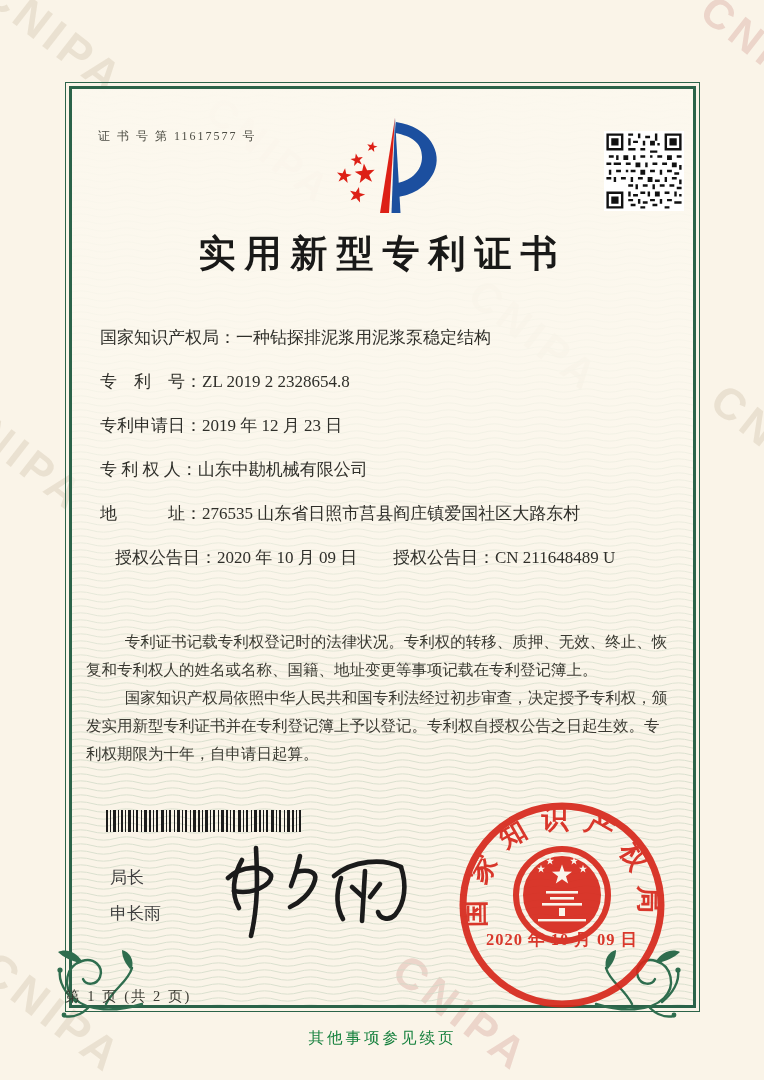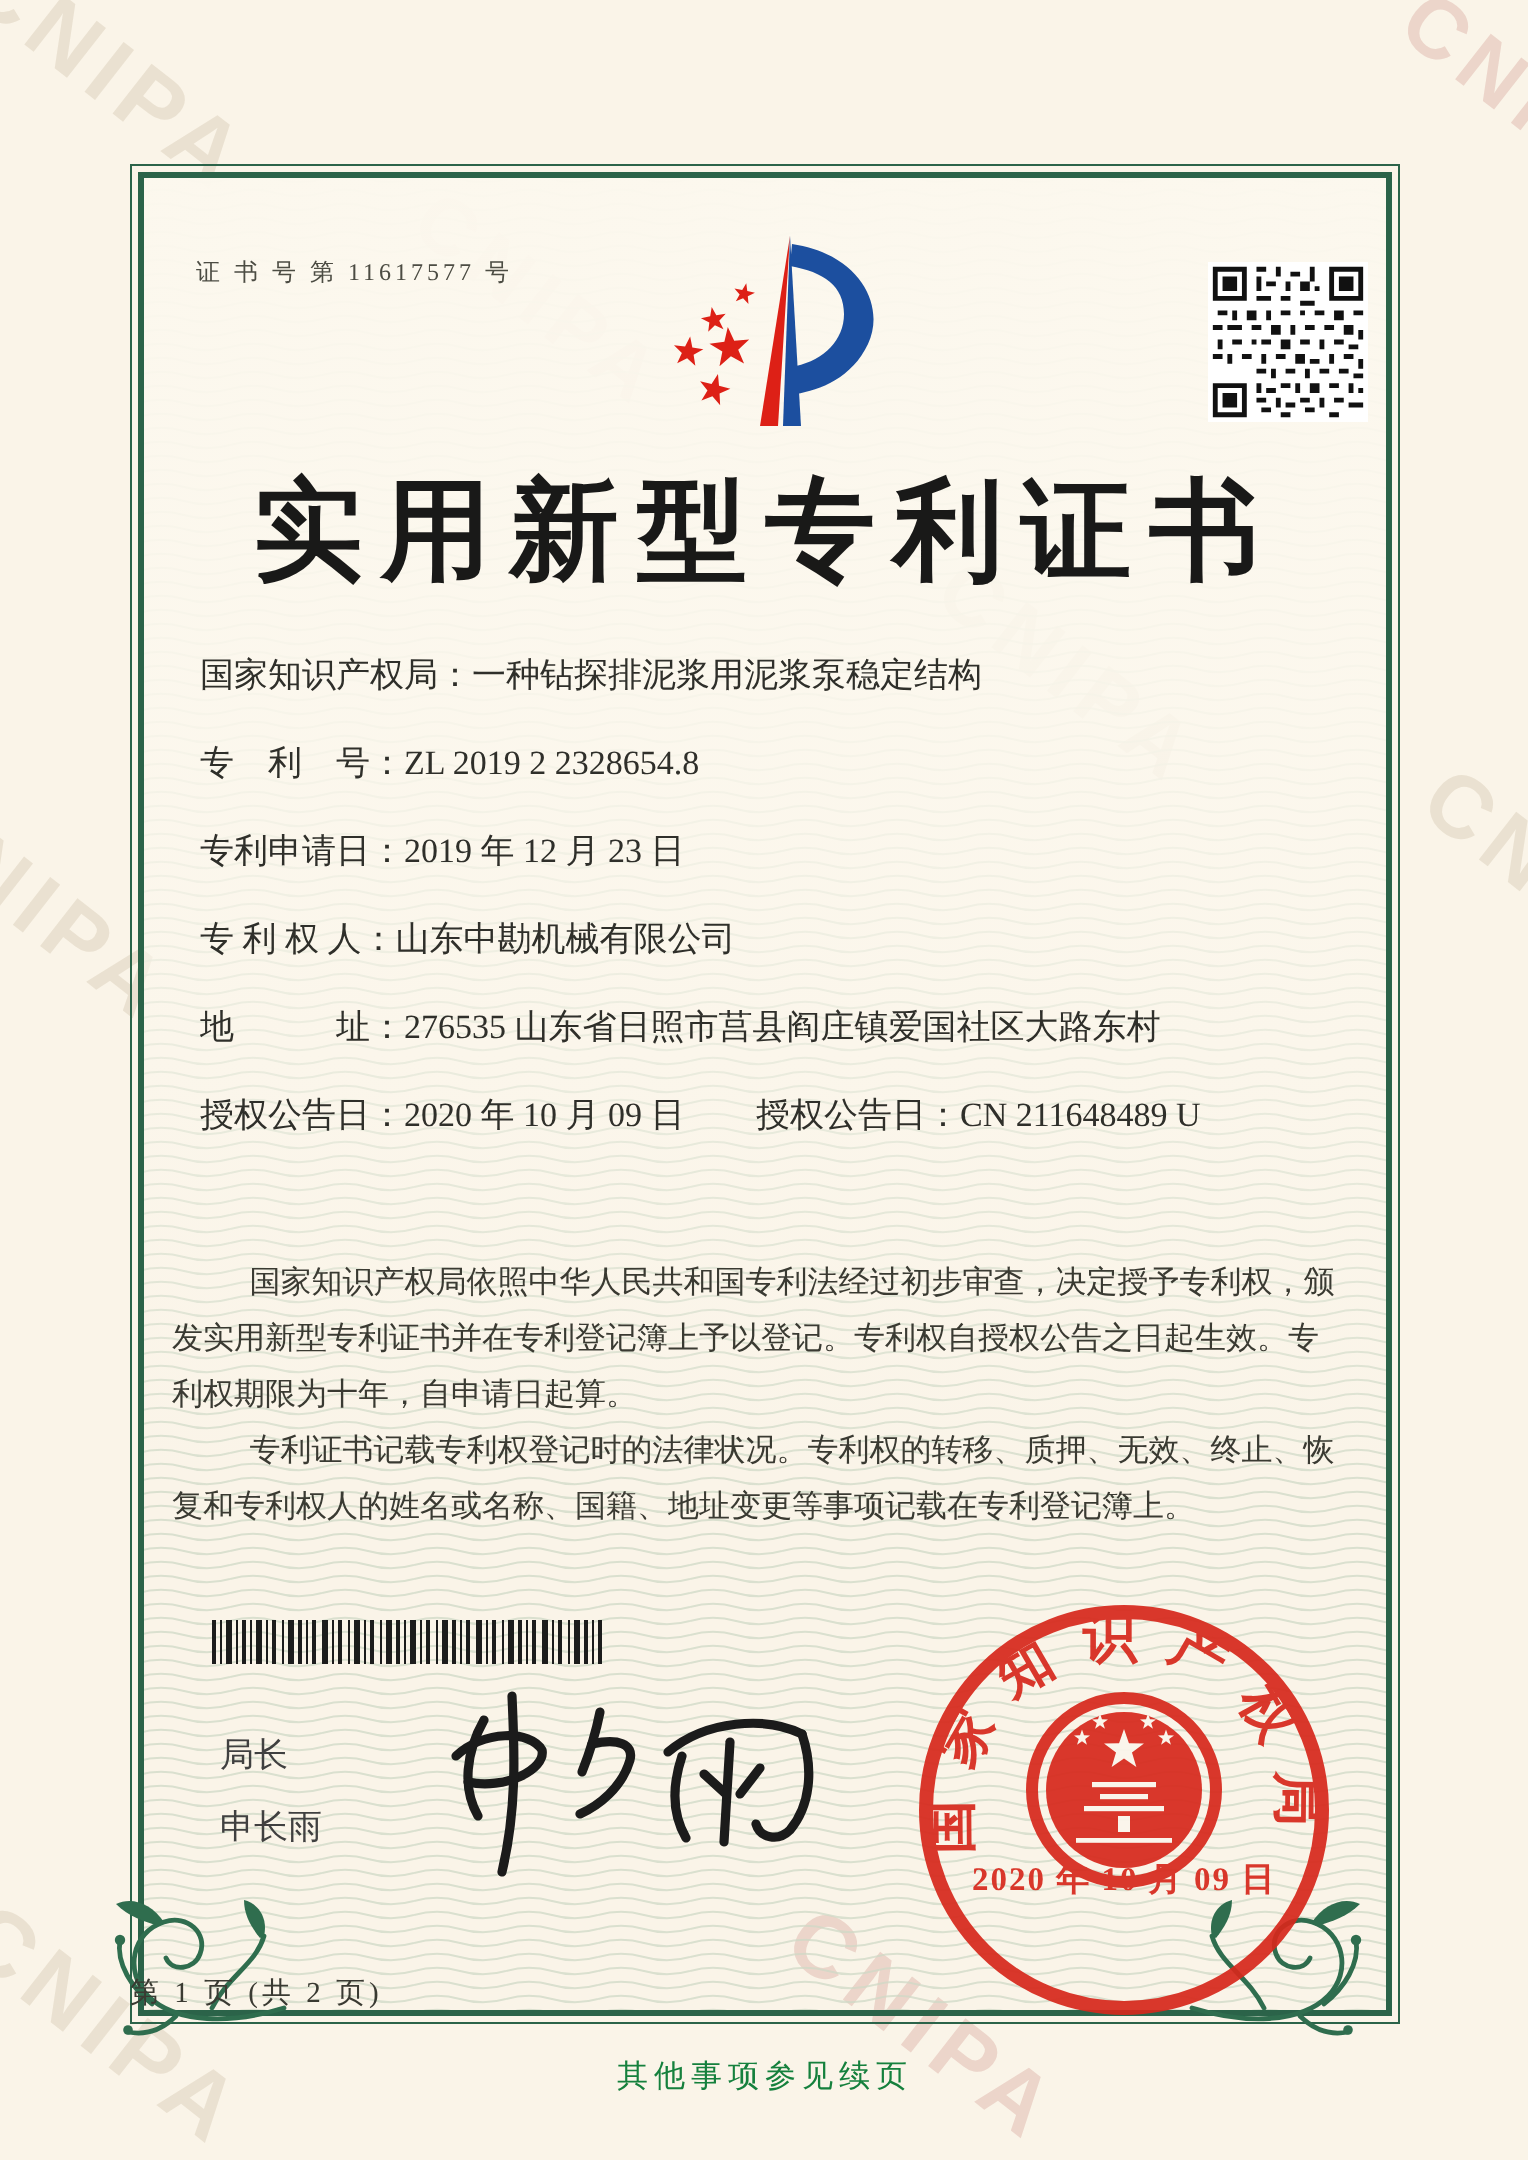--- a/index.html
+++ b/index.html
@@ -19,25 +19,25 @@
   .border-outer{position:absolute;left:65px;top:82px;width:633px;height:928px;
       border:1px solid #2b6349;z-index:3;}
   .border-inner{position:absolute;left:3px;top:3px;right:3px;bottom:3px;border:3px solid #2b6349;}
   .ornament{position:absolute;z-index:3;}
   
   .cert-number{position:absolute;left:98px;top:128px;font-size:12px;letter-spacing:2px;
       color:#4c4c43;z-index:4;}
   .logo{position:absolute;left:328px;top:116px;z-index:4;}
   .qr{position:absolute;left:604px;top:131px;z-index:4;}
   .title{position:absolute;left:65px;top:229px;width:635px;text-align:center;
-      font-size:55px;font-weight:bold;letter-spacing:9px;color:#191918;z-index:4;}
+      font-size:37px;font-weight:bold;letter-spacing:9px;color:#191918;z-index:4;}
   .fields{position:absolute;left:100px;top:326px;width:560px;font-size:17px;z-index:4;}
   .field-row{height:44px;white-space:nowrap;}
   .field-row .lab{display:inline-block;}
-  .grant-row{position:relative;height:44px;}
+  .grant-row{position:relative;height:44px;margin-left:15px;}
   .grant-b{position:absolute;left:278px;top:0;white-space:nowrap;}
   .paras{position:absolute;left:86px;top:628px;width:586px;font-size:15.5px;
       line-height:1.81;color:#3a3a32;z-index:4;}
   .paras p{margin:0;text-indent:2.5em;}
   .barcode{position:absolute;left:104px;top:810px;z-index:4;}
   .signer{position:absolute;left:110px;top:866px;z-index:4;
       font-family:"Liberation Sans","DejaVu Sans",sans-serif;font-size:17px;color:#404040;}
   .signer div{margin-bottom:13px;}
   .signature{position:absolute;left:212px;top:840px;z-index:4;}
   .seal{position:absolute;left:455px;top:798px;z-index:5;}
@@ -148,22 +148,22 @@
     <div class="field-row">
       <span class="lab">地　　　址：</span><span>276535  山东省日照市莒县阎庄镇爱国社区大路东村</span>
     </div>
     <div class="grant-row">
       <span><span>授权公告日：</span><span>2020 年 10 月 09 日</span></span>
       <span class="grant-b"><span>授权公告日：</span><span>CN 211648489 U</span></span>
     </div>
   </div>
 
   <div class="paras">
+    <p>专利证书记载专利权登记时的法律状况。专利权的转移、质押、无效、终止、恢复和专利权人的姓名或名称、国籍、地址变更等事项记载在专利登记簿上。</p>
     <p>国家知识产权局依照中华人民共和国专利法经过初步审查，决定授予专利权，颁发实用新型专利证书并在专利登记簿上予以登记。专利权自授权公告之日起生效。专利权期限为十年，自申请日起算。</p>
-    <p>专利证书记载专利权登记时的法律状况。专利权的转移、质押、无效、终止、恢复和专利权人的姓名或名称、国籍、地址变更等事项记载在专利登记簿上。</p>
   </div>
 
   <svg class="barcode" width="208" height="22" viewBox="0 0 208 22">
     <g fill="#1c1c1c">
       <path d="M2,0h2v22h-2z M6,0h1v22h-1z M9,0h3v22h-3z M14,0h1v22h-1z M17,0h2v22h-2z M21,0h1v22h-1z M24,0h3v22h-3z M29,0h1v22h-1z M32,0h2v22h-2z M37,0h1v22h-1z M40,0h3v22h-3z M45,0h2v22h-2z M49,0h1v22h-1z M52,0h2v22h-2z M57,0h3v22h-3z M62,0h1v22h-1z M65,0h2v22h-2z M70,0h1v22h-1z M73,0h3v22h-3z M78,0h1v22h-1z M81,0h2v22h-2z M86,0h1v22h-1z M89,0h3v22h-3z M94,0h2v22h-2z M98,0h1v22h-1z M101,0h3v22h-3z M106,0h1v22h-1z M109,0h2v22h-2z M114,0h1v22h-1z M117,0h3v22h-3z M122,0h2v22h-2z M126,0h1v22h-1z M129,0h2v22h-2z M134,0h3v22h-3z M139,0h1v22h-1z M142,0h2v22h-2z M147,0h1v22h-1z M150,0h3v22h-3z M155,0h2v22h-2z M159,0h1v22h-1z M162,0h2v22h-2z M167,0h3v22h-3z M172,0h1v22h-1z M175,0h2v22h-2z M180,0h1v22h-1z M183,0h3v22h-3z M188,0h2v22h-2z M192,0h1v22h-1z M195,0h2v22h-2z"></path>
     </g>
   </svg>
 
   <div class="signer">
     <div>局长</div>

